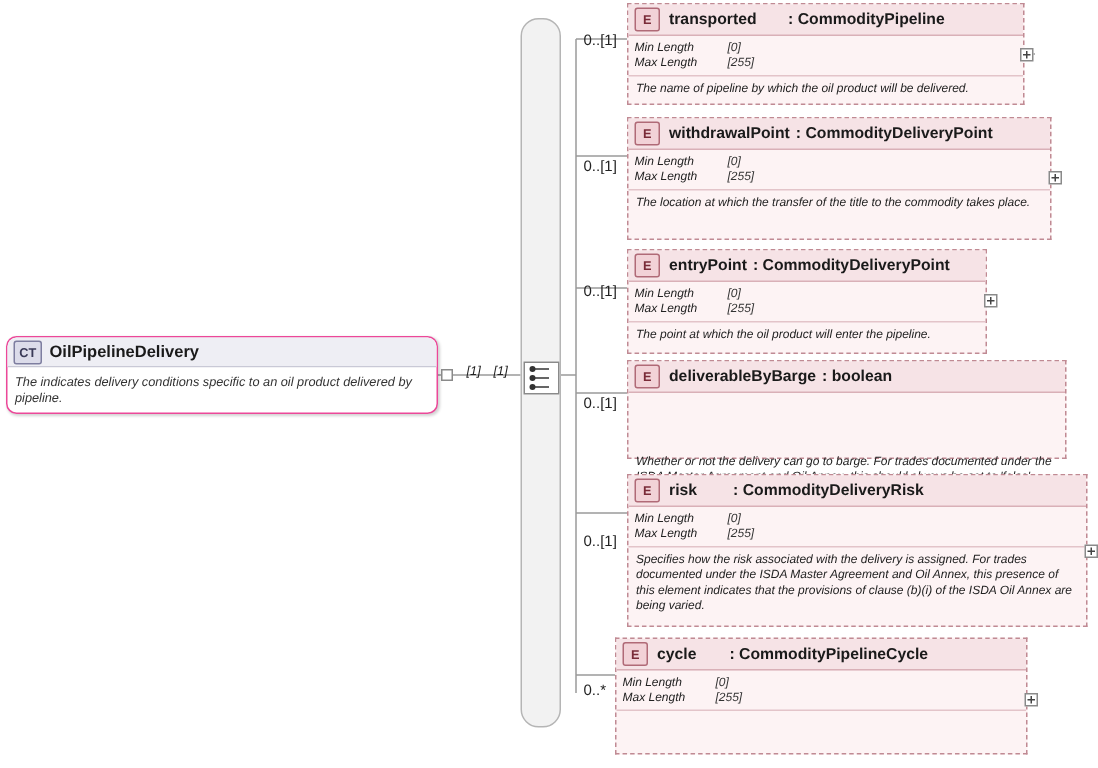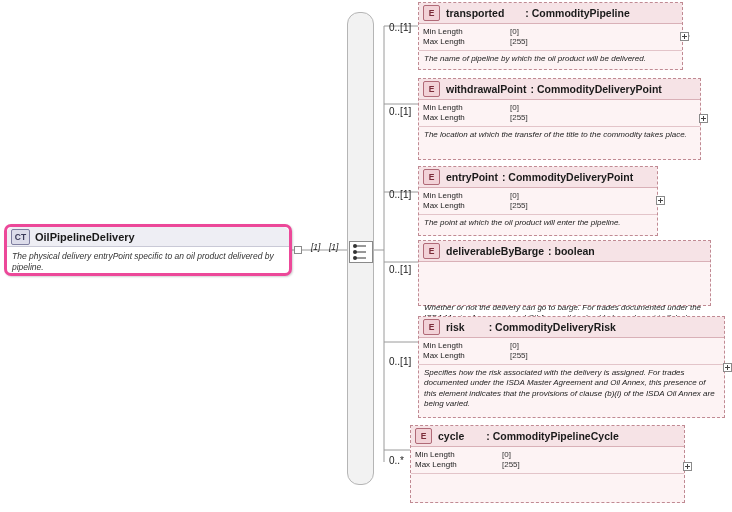--- a/index.html
+++ b/index.html
@@ -24,21 +24,21 @@
     position: absolute;
     box-sizing: border-box;
   }
 
   
   .ct-box {
     left: 4px;
     top: 224px;
     width: 288px;
     height: 52px;
-    border: 3px solid #ec4899;
+    border: 1px solid #ec4899;
     border-radius: 7px;
     background: #ffffff;
     box-shadow: 1px 1px 2px rgba(0,0,0,0.18);
   }
   .ct-head {
     height: 19px;
     display: flex;
     align-items: center;
     padding-left: 4px;
     background: #eeeef4;
@@ -146,23 +146,23 @@
     color: #1a1a1a;
     white-space: nowrap;
   }
   .facets {
     padding: 3px 4px 3px 4px;
     border-bottom: 1px solid #e3c4c9;
   }
   .facet-row {
     display: flex;
     font-size: 8px;
+    font-style: italic;
     color: #222;
     line-height: 1.25;
-    gap: 25px;
   }
   .facet-label {
     width: 62px;
   }
   .facet-val {
     color: #333;
   }
   .el-desc {
     padding: 3px 5px 3px 5px;
     font-size: 8px;
@@ -217,21 +217,21 @@
     <line x1="384" y1="450" x2="412" y2="450" stroke="#9a9a9a" stroke-width="1"></line>
 
     <line x1="684" y1="36" x2="690" y2="36" stroke="#9a9a9a" stroke-width="1"></line>
   </svg>
 
   <div class="node ct-box">
     <div class="ct-head">
       <div class="ct-badge">CT</div>
       <div class="ct-title">OilPipelineDelivery</div>
     </div>
-    <div class="ct-desc">The physical delivery entryPoint specific to an oil product delivered by pipeline.</div>
+    <div class="ct-desc">The indicates delivery conditions specific to an oil product delivered by pipeline.</div>
   </div>
 
   <div class="card-multi" style="left:311px; top:242px;">[1]</div>
   <div class="card-multi" style="left:329px; top:242px;">[1]</div>
 
   <div class="seq-bar"></div>
   <div class="compositor">
     <svg width="22" height="20" viewBox="0 0 22 20">
       <circle cx="5" cy="4" r="2" fill="#333"></circle>
       <circle cx="5" cy="10" r="2" fill="#333"></circle>

